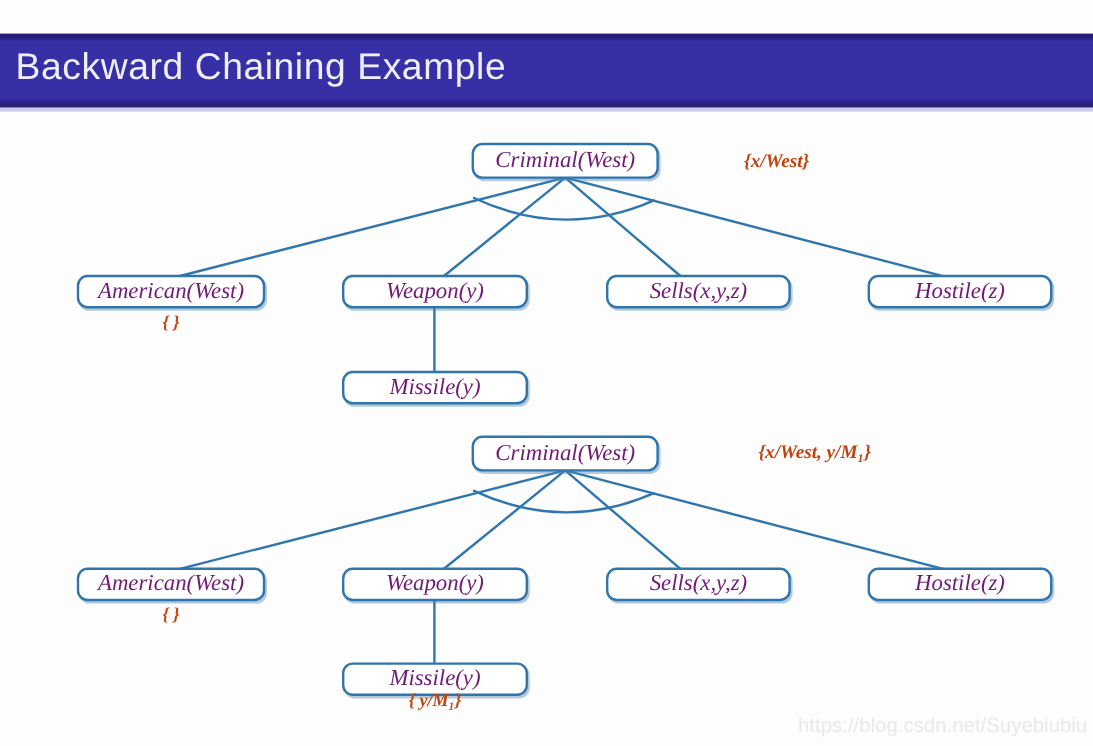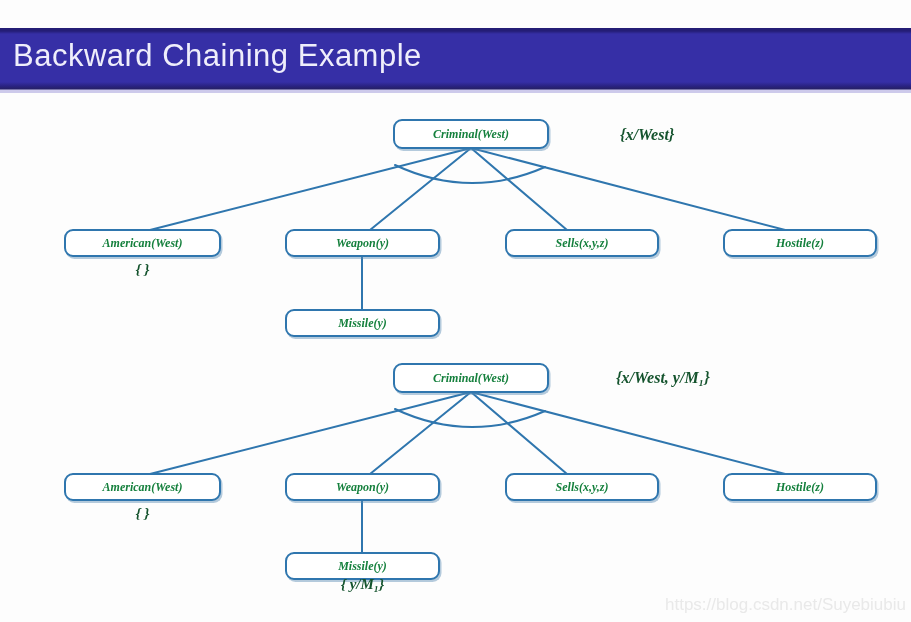--- a/index.html
+++ b/index.html
@@ -61,33 +61,33 @@
     height: 28px;
     background: #ffffff;
     border: 2px solid #2f76ae;
     border-radius: 9px;
     box-shadow: 1.5px 2px 0 rgba(90, 140, 180, 0.45);
     display: flex;
     align-items: center;
     justify-content: center;
     font-family: "Liberation Serif", serif;
     font-style: italic;
-    font-weight: bold;
-    font-size: 12px;
-    color: #15803d;
+    font-weight: normal;
+    font-size: 19px;
+    color: #701a75;
     white-space: nowrap;
   }
   .node.root { height: 30px; }
   
   .note, .subst {
     position: absolute;
     font-family: "Liberation Serif", serif;
     font-style: italic;
     font-weight: bold;
-    color: #14532d;
+    color: #c2410c;
     white-space: nowrap;
   }
   .note { font-size: 15px; text-align: center; }
   .subst { font-size: 16px; }
   .watermark {
     position: absolute;
     right: 5px;
     top: 595px;
     font-size: 17px;
     color: #e9e9e9;
@@ -131,21 +131,21 @@
   <div class="node" style="left:505px; top:229px; width:154px;">Sells(x,y,z)</div>
 
   <div class="node" style="left:723px; top:229px; width:154px;">Hostile(z)</div>
 
   <div class="note" style="left:64px; top:261px; width:157px;">{ }</div>
 
   <div class="node" style="left:285px; top:309px; width:155px;">Missile(y)</div>
 
   <div class="node root" style="left:393px; top:363px; width:156px;">Criminal(West)</div>
 
-  <div class="subst" style="left:616px; top:369px;">{x/West, y/M₁}</div>
+  <div class="subst" style="left:632px; top:369px;">{x/West, y/M₁}</div>
 
   <div class="node" style="left:64px; top:473px; width:157px;">American(West)</div>
 
   <div class="node" style="left:285px; top:473px; width:155px;">Weapon(y)</div>
 
   <div class="node" style="left:505px; top:473px; width:154px;">Sells(x,y,z)</div>
 
   <div class="node" style="left:723px; top:473px; width:154px;">Hostile(z)</div>
 
   <div class="note" style="left:64px; top:505px; width:157px;">{ }</div>

